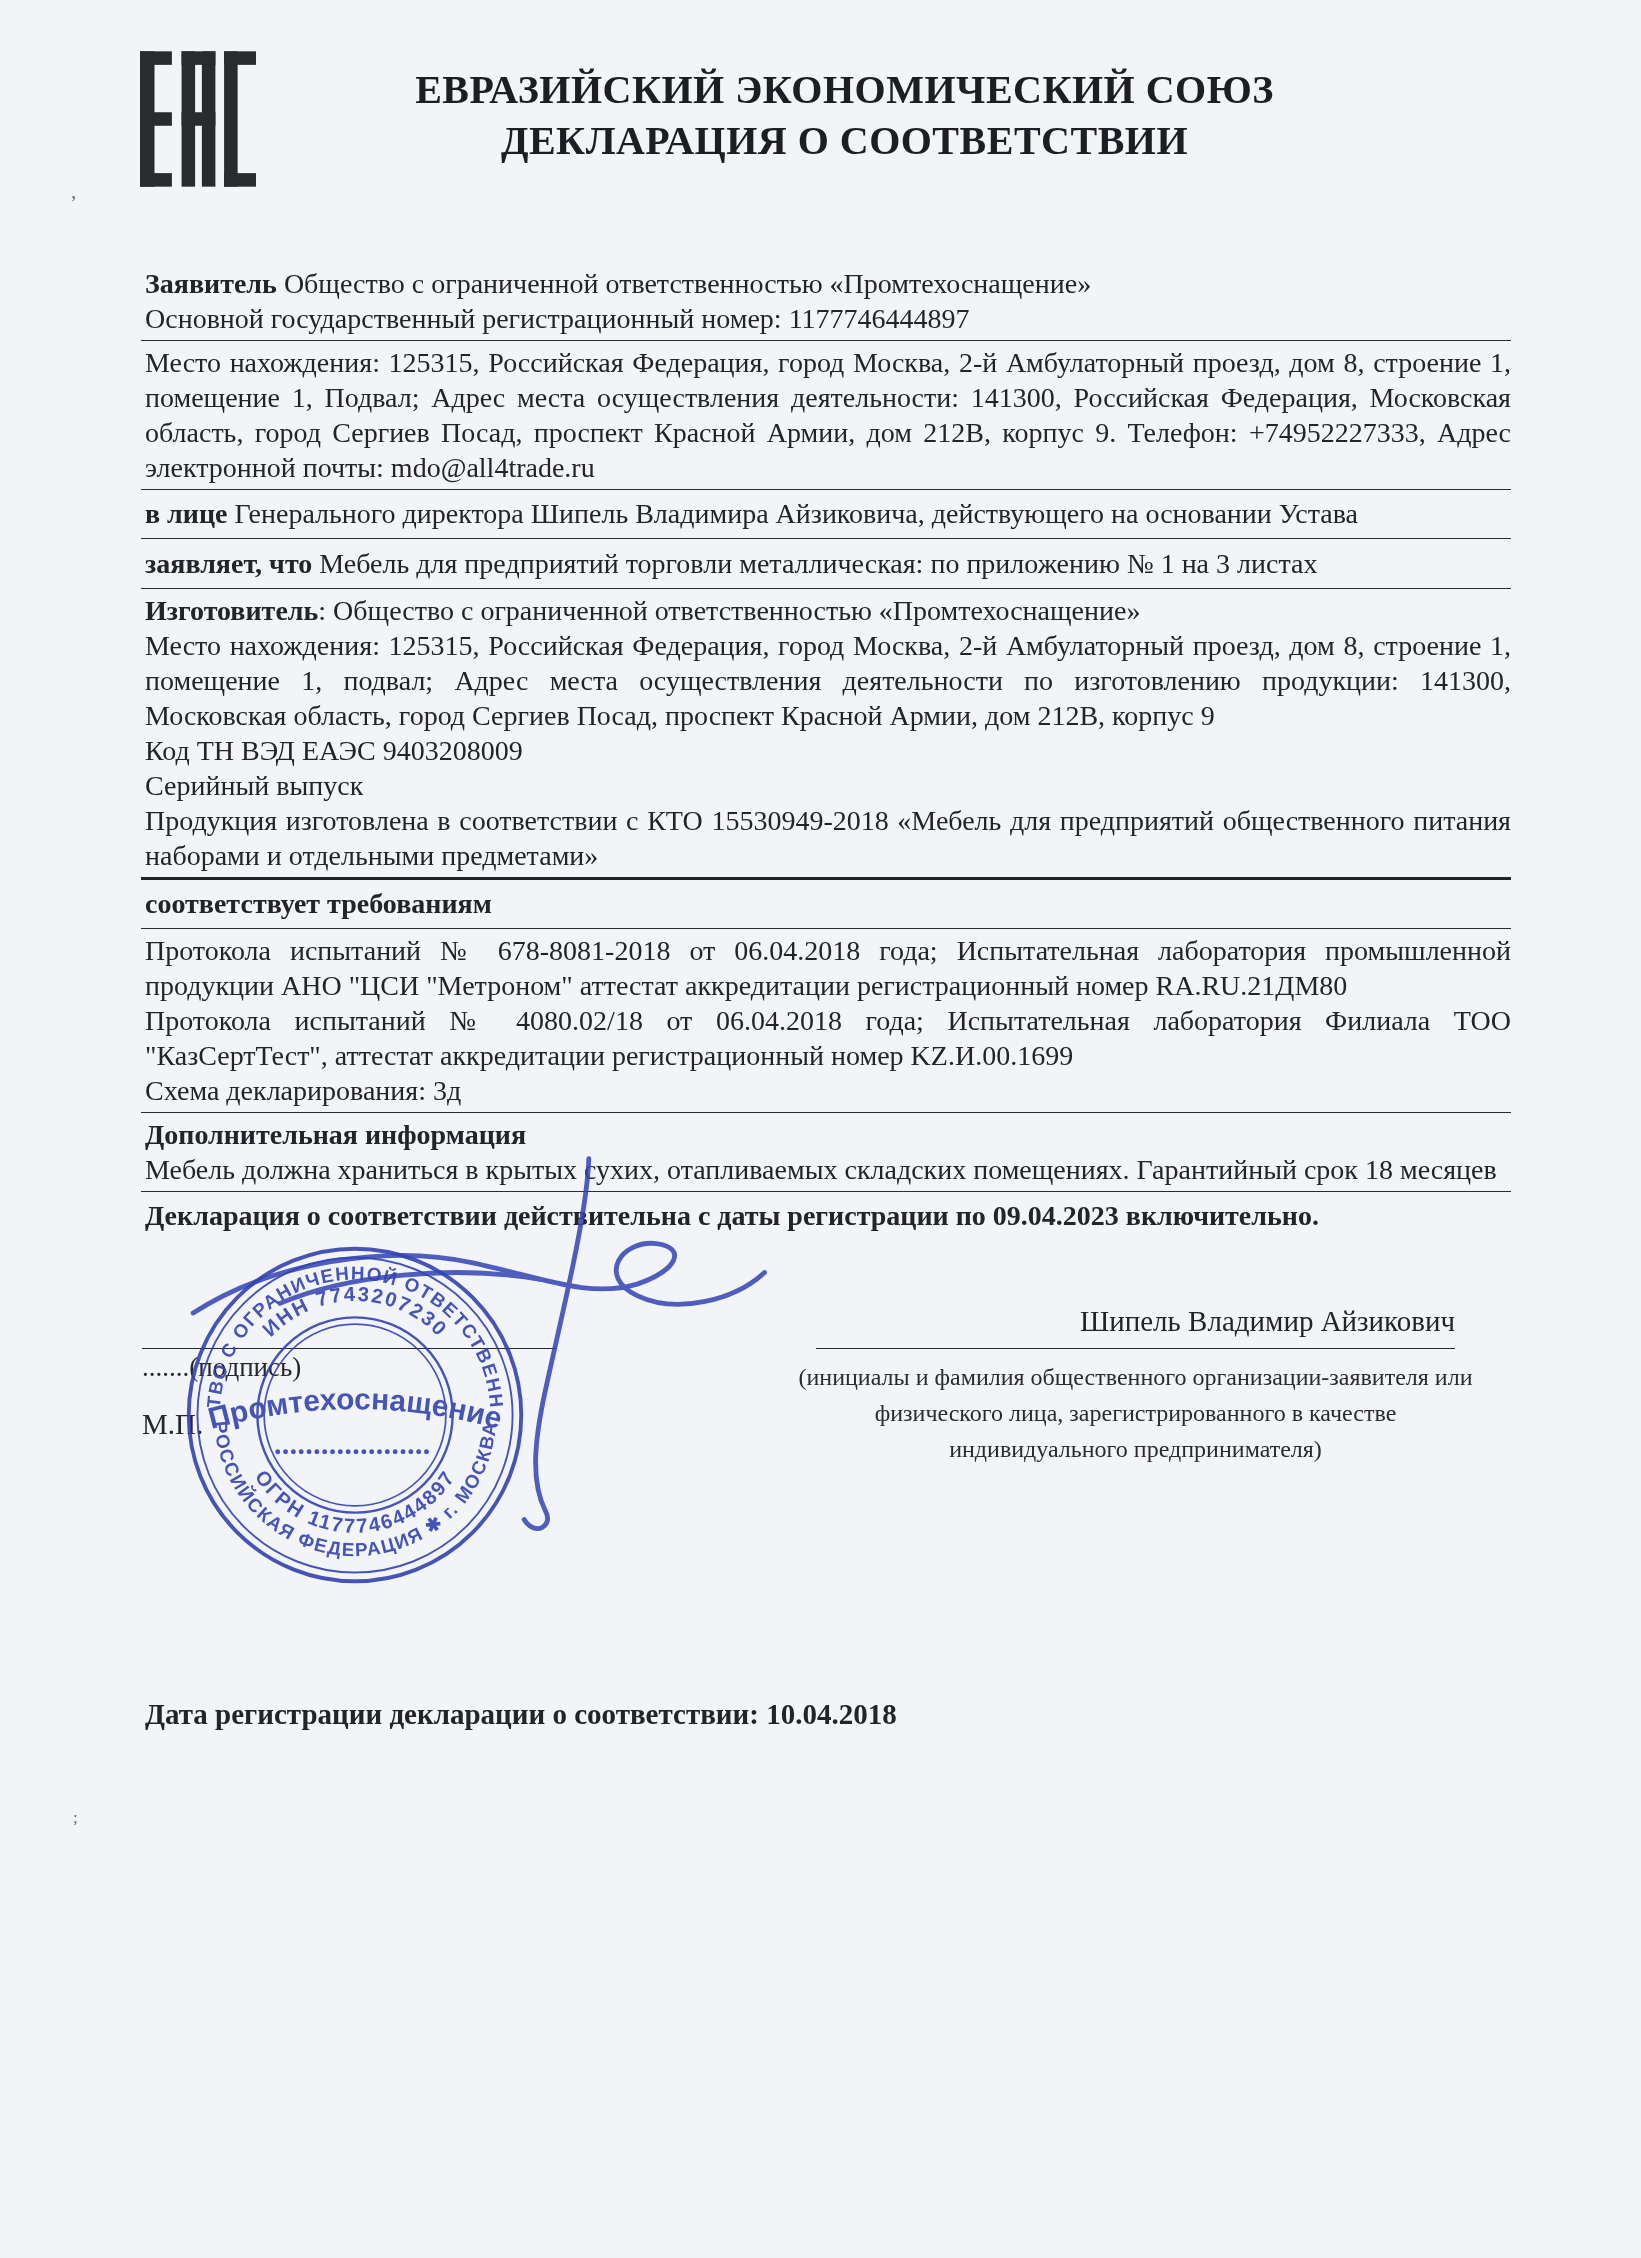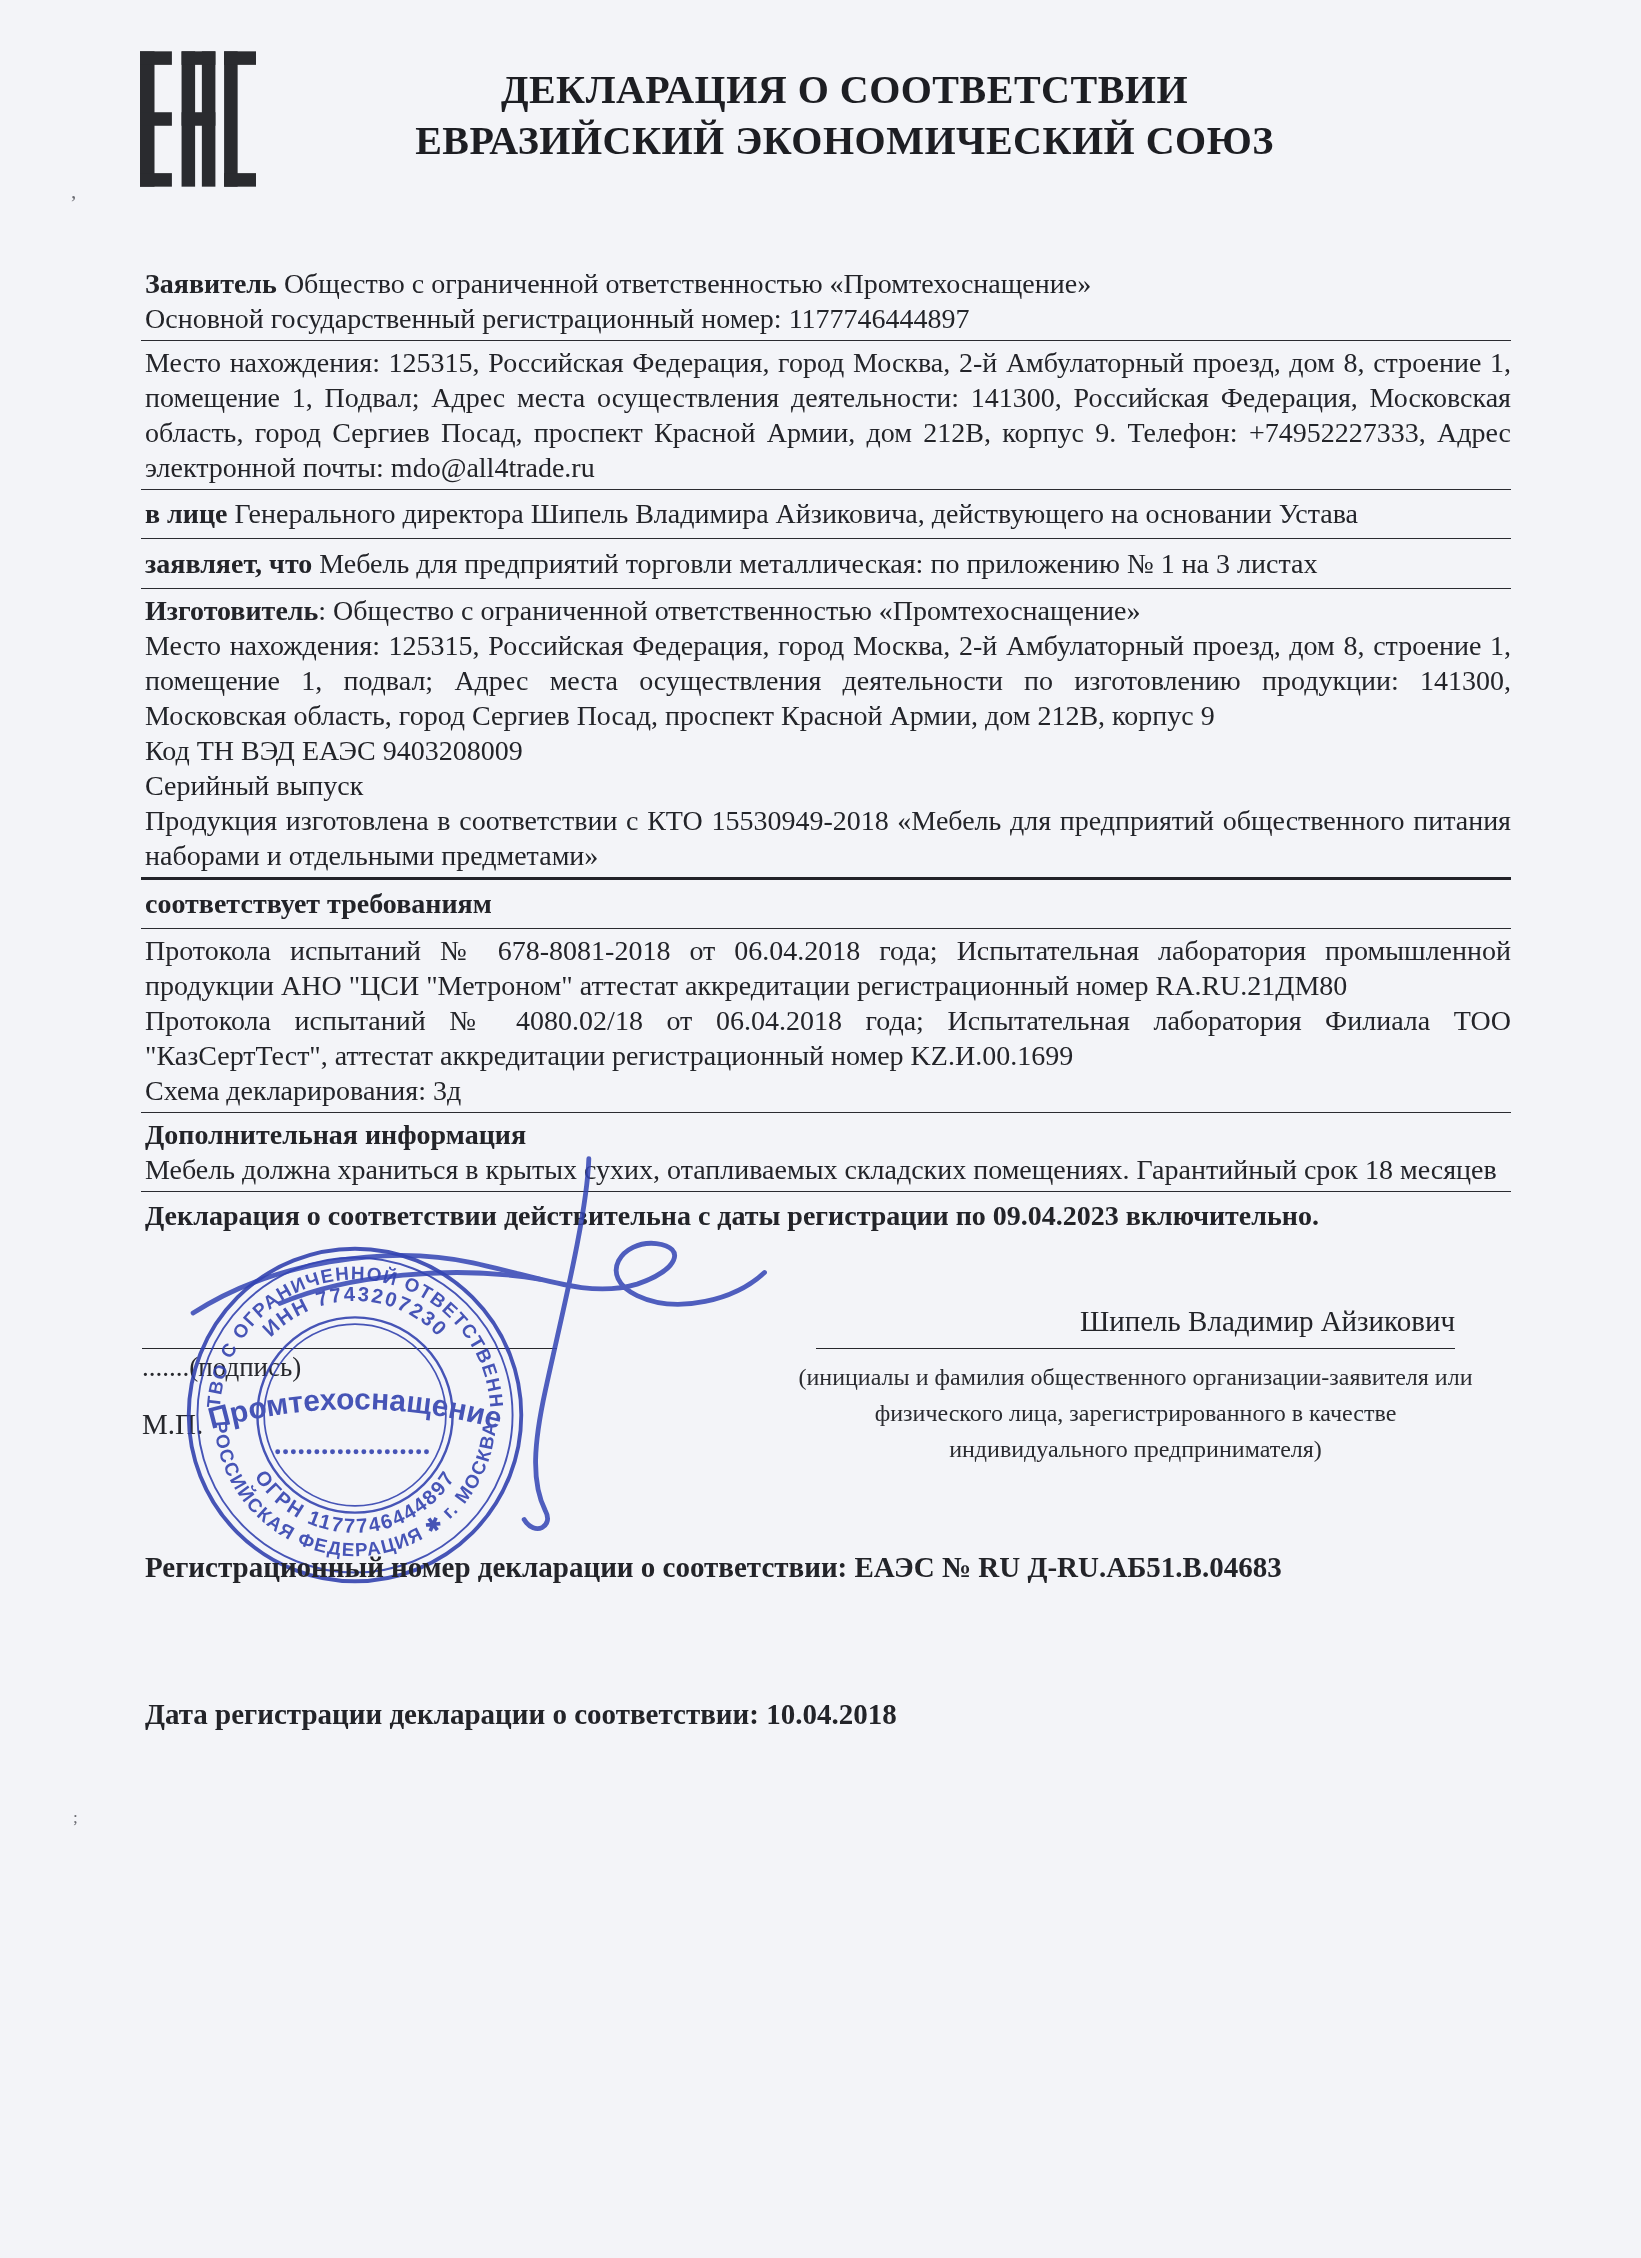--- a/index.html
+++ b/index.html
@@ -60,22 +60,22 @@
         <rect x="64" y="0" width="14" height="140"></rect>
       <rect x="43" y="0" width="35" height="14"></rect>
         <rect x="43" y="63" width="35" height="14"></rect>
       <rect x="87" y="0" width="14" height="140"></rect>
         <rect x="87" y="0" width="33" height="14"></rect>
       <rect x="87" y="126" width="33" height="14"></rect>
     </g>
   </svg>
 
   <div class="doc-title">
+    <div>ЕВРАЗИЙСКИЙ ЭКОНОМИЧЕСКИЙ СОЮЗ</div>
     <div>ДЕКЛАРАЦИЯ О СООТВЕТСТВИИ</div>
-    <div>ЕВРАЗИЙСКИЙ ЭКОНОМИЧЕСКИЙ СОЮЗ</div>
   </div>
 
   <div class="content">
 
     <div><span class="b">Заявитель</span> <span>Общество с ограниченной ответственностью «Промтехоснащение»</span></div>
     <div>Основной государственный регистрационный номер: 1177746444897</div>
     <div class="rule"></div>
 
     <p class="just">Место нахождения: 125315, Российская Федерация, город Москва, 2-й Амбулаторный проезд, дом 8, строение 1, помещение 1, Подвал; Адрес места осуществления деятельности: 141300, Российская Федерация, Московская область, город Сергиев Посад, проспект Красной Армии, дом 212В, корпус 9. Телефон: +74952227333, Адрес электронной почты: mdo@all4trade.ru</p>
     <div class="rule"></div>
@@ -140,20 +140,19 @@
   </svg>
 
   <svg class="squiggle" viewBox="0 0 700 460" xmlns="http://www.w3.org/2000/svg">
     <g fill="none" stroke="#3344b4" stroke-width="5" stroke-linecap="round">
       <path d="M 60 200 C 140 148 260 128 350 148 C 420 163 470 185 520 170 C 562 156 572 132 540 128 C 504 124 478 162 520 182 C 562 202 622 186 652 158"></path>
       <path d="M 470 40 C 468 100 440 210 425 280 C 413 335 410 375 425 405 C 434 421 414 432 403 414"></path>
       <path d="M 150 190 C 220 160 330 150 420 165"></path>
     </g>
   </svg>
 
-  <div class="reg-number">Регистрационный номер декларации о соответствии: ЕАЭС № RU Д-RU.АБ51.В.04683</div>
   <div class="reg-date">Дата регистрации декларации о соответствии: 10.04.2018</div>
 
   <div class="speck" style="left:70px; top:191px;">’</div>
   <div class="speck" style="left:73px; top:1807px; font-size:17.4px;">;</div>
 
 </div>
 
 
 </body></html>

